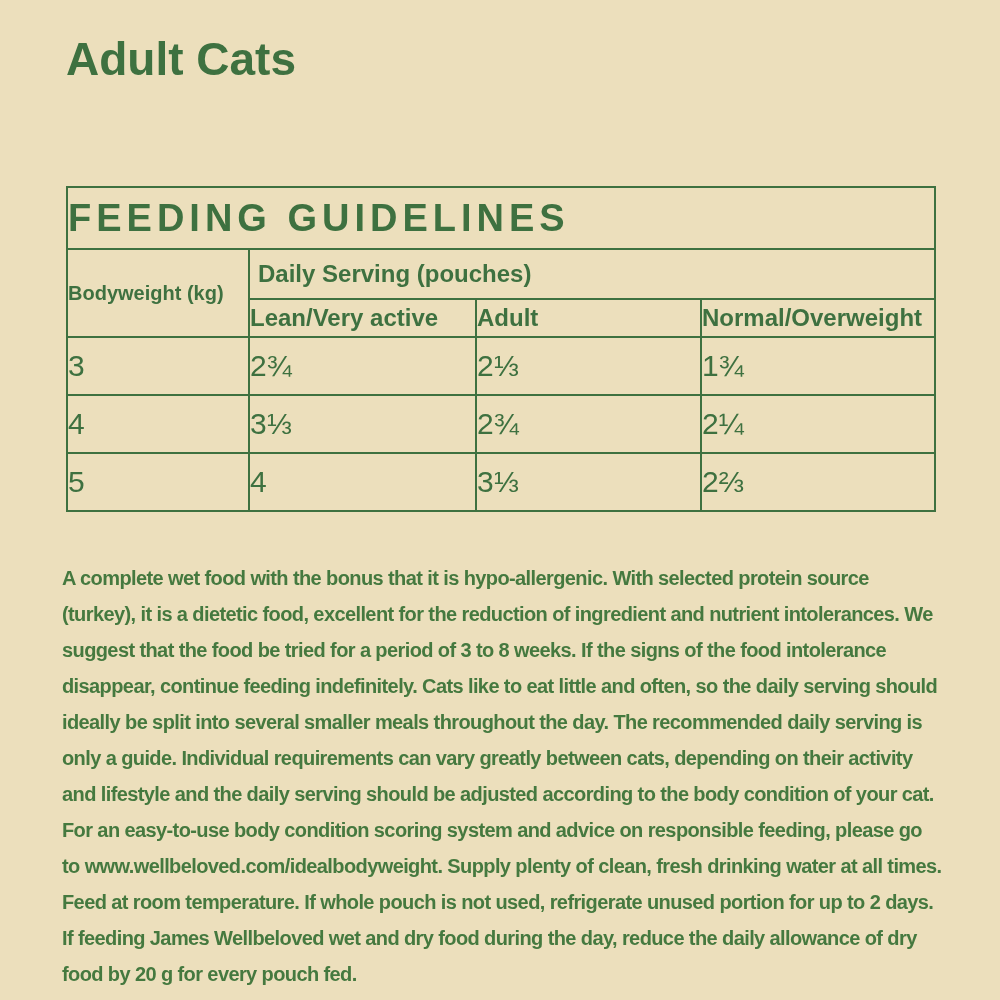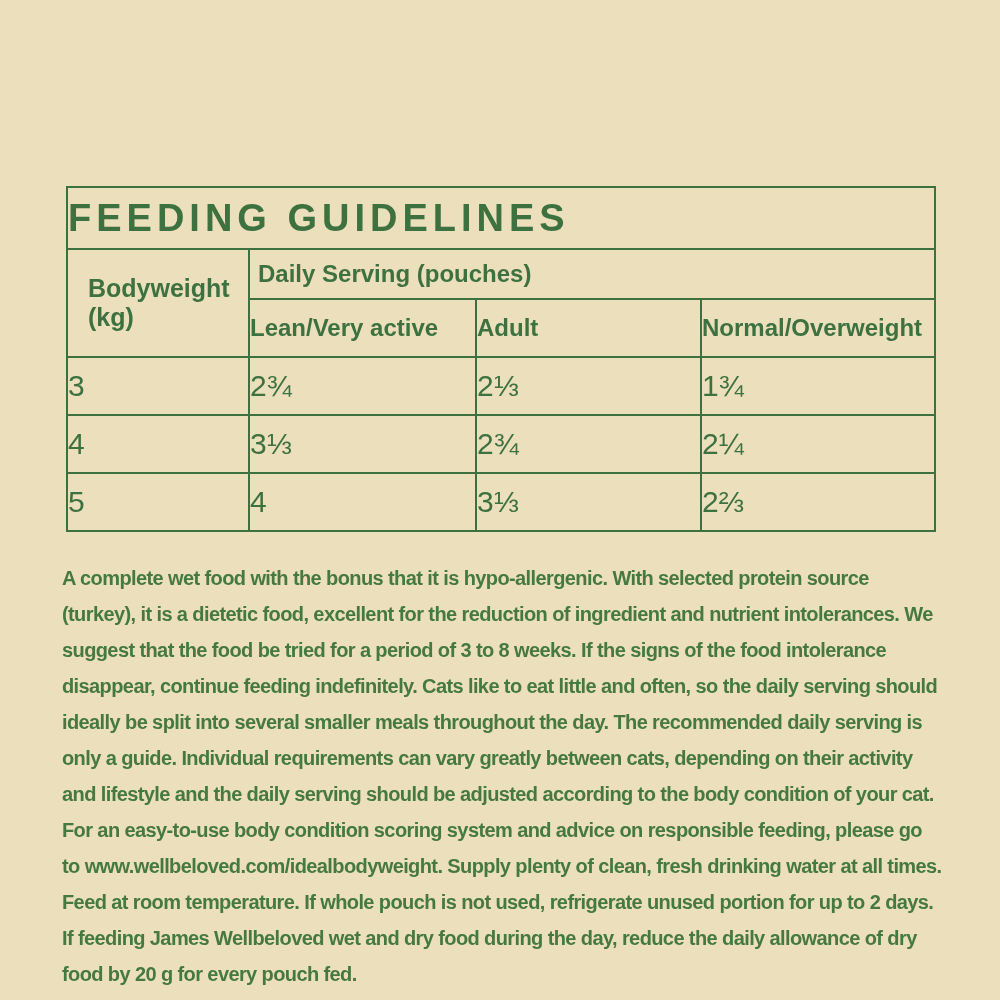--- a/index.html
+++ b/index.html
@@ -36,41 +36,42 @@
   }
   th.banner {
     height: 62px;
     background: #48773e;
     color: #eee1bc;
     font-size: 38px;
     font-weight: 800;
     letter-spacing: 5px;
   }
   th.group  { height: 50px; font-size: 24px; font-weight: 700; padding-left: 8px; }
-  th.bw     { font-size: 25px; font-weight: 700; padding-left: 20px; }
-  th.sub    { height: 58px; font-size: 24px; font-weight: 700; }
+  th.bw     { font-size: 20px; font-weight: 700; }
+  th.sub    { height: 38px; font-size: 24px; font-weight: 700; }
   td.val    { height: 58px; font-size: 30px; font-weight: 400; }
 
   .description {
     position: absolute;
     left: 62px; top: 560px;
     width: 882px;
     font-size: 20px;
     font-weight: 700;
     letter-spacing: -0.6px;
     line-height: 36px;
     color: #45793f;
     text-align: left;
   }
 </style>
 </head>
 <body>
 
 <div class="page">
 
+  <div class="title">Adult Cats</div>
 
   <table class="fg">
     <colgroup>
       <col style="width:182px">
       <col style="width:227px">
       <col style="width:225px">
       <col style="width:234px">
     </colgroup>
     <tbody>
       <tr>

